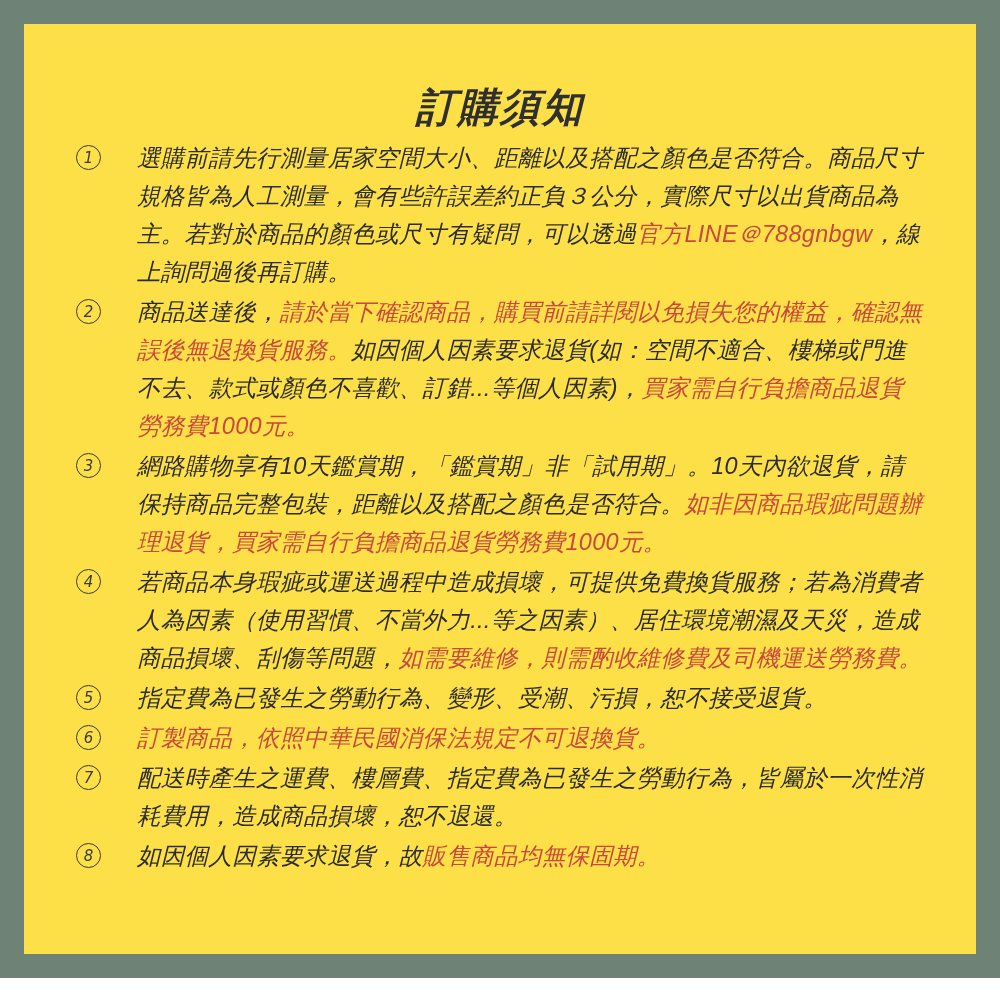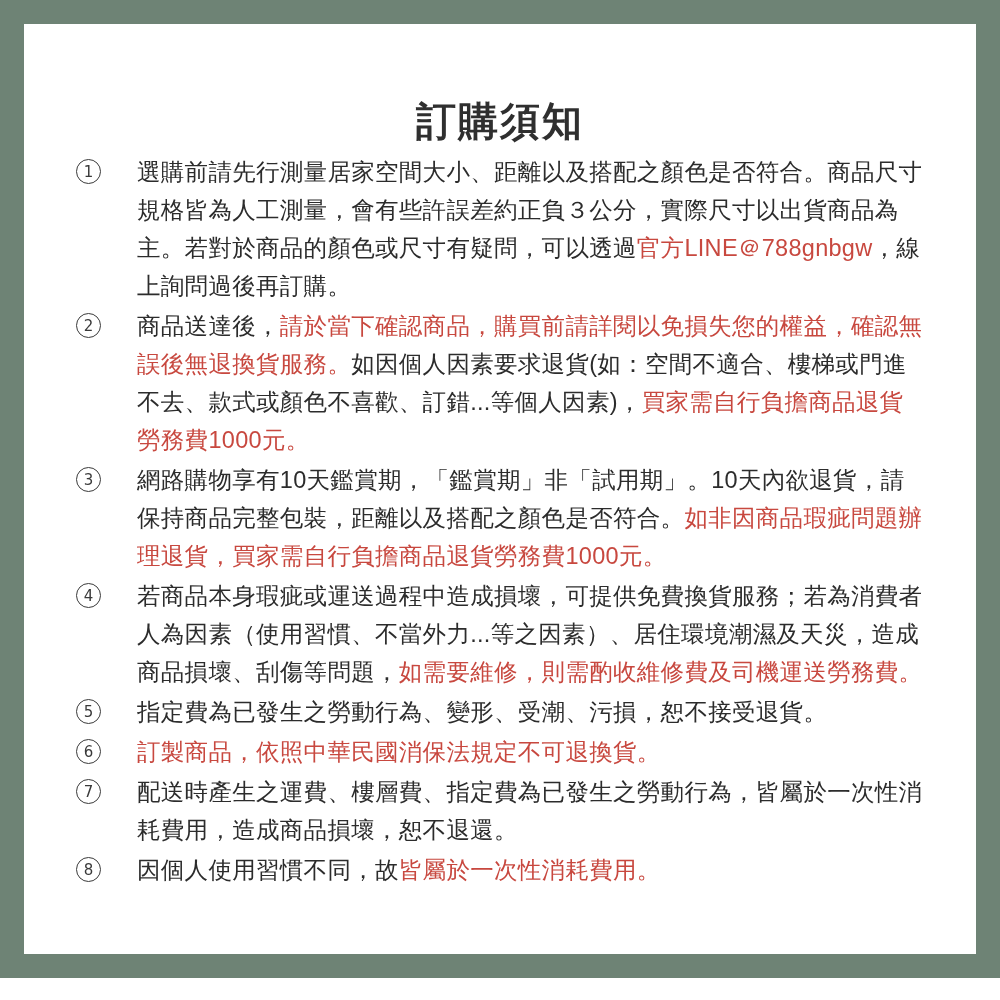--- a/index.html
+++ b/index.html
@@ -18,24 +18,25 @@
     top: 0;
     width: 1000px;
     height: 978px;
     background: #6e8375;
     box-sizing: border-box;
     padding: 24px;
   }
   .inner-card {
     width: 100%;
     height: 100%;
-    background: #ffffff;
+    background: #fde047;
     box-sizing: border-box;
-    padding: 60px 52px 30px 52px;
+    padding: 46px 52px 30px 52px;
     position: relative;
+    font-style: italic;
   }
   .bottom-strip {
     position: absolute;
     left: 0;
     top: 978px;
     width: 1000px;
     height: 22px;
     background: #ffffff;
   }
   .title {
@@ -121,18 +122,18 @@
         <li class="item">
           <span class="num">6</span>
           <span class="text"><span class="hl">訂製商品，依照中華民國消保法規定不可退換貨。</span></span>
         </li>
         <li class="item">
           <span class="num">7</span>
           <span class="text"><span>配送時產生之運費、樓層費、指定費為已發生之勞動行為，皆屬於一次性消耗費用，造成商品損壞，恕不退還。</span></span>
         </li>
         <li class="item">
           <span class="num">8</span>
-          <span class="text"><span>因個人使用習慣不同，故</span><span class="hl">皆屬於一次性消耗費用。</span></span>
+          <span class="text"><span>如因個人因素要求退貨，故</span><span class="hl">販售商品均無保固期。</span></span>
         </li>
       </ul>
   </div>
 </div>
 <div class="bottom-strip"></div>
 
 </body></html>

